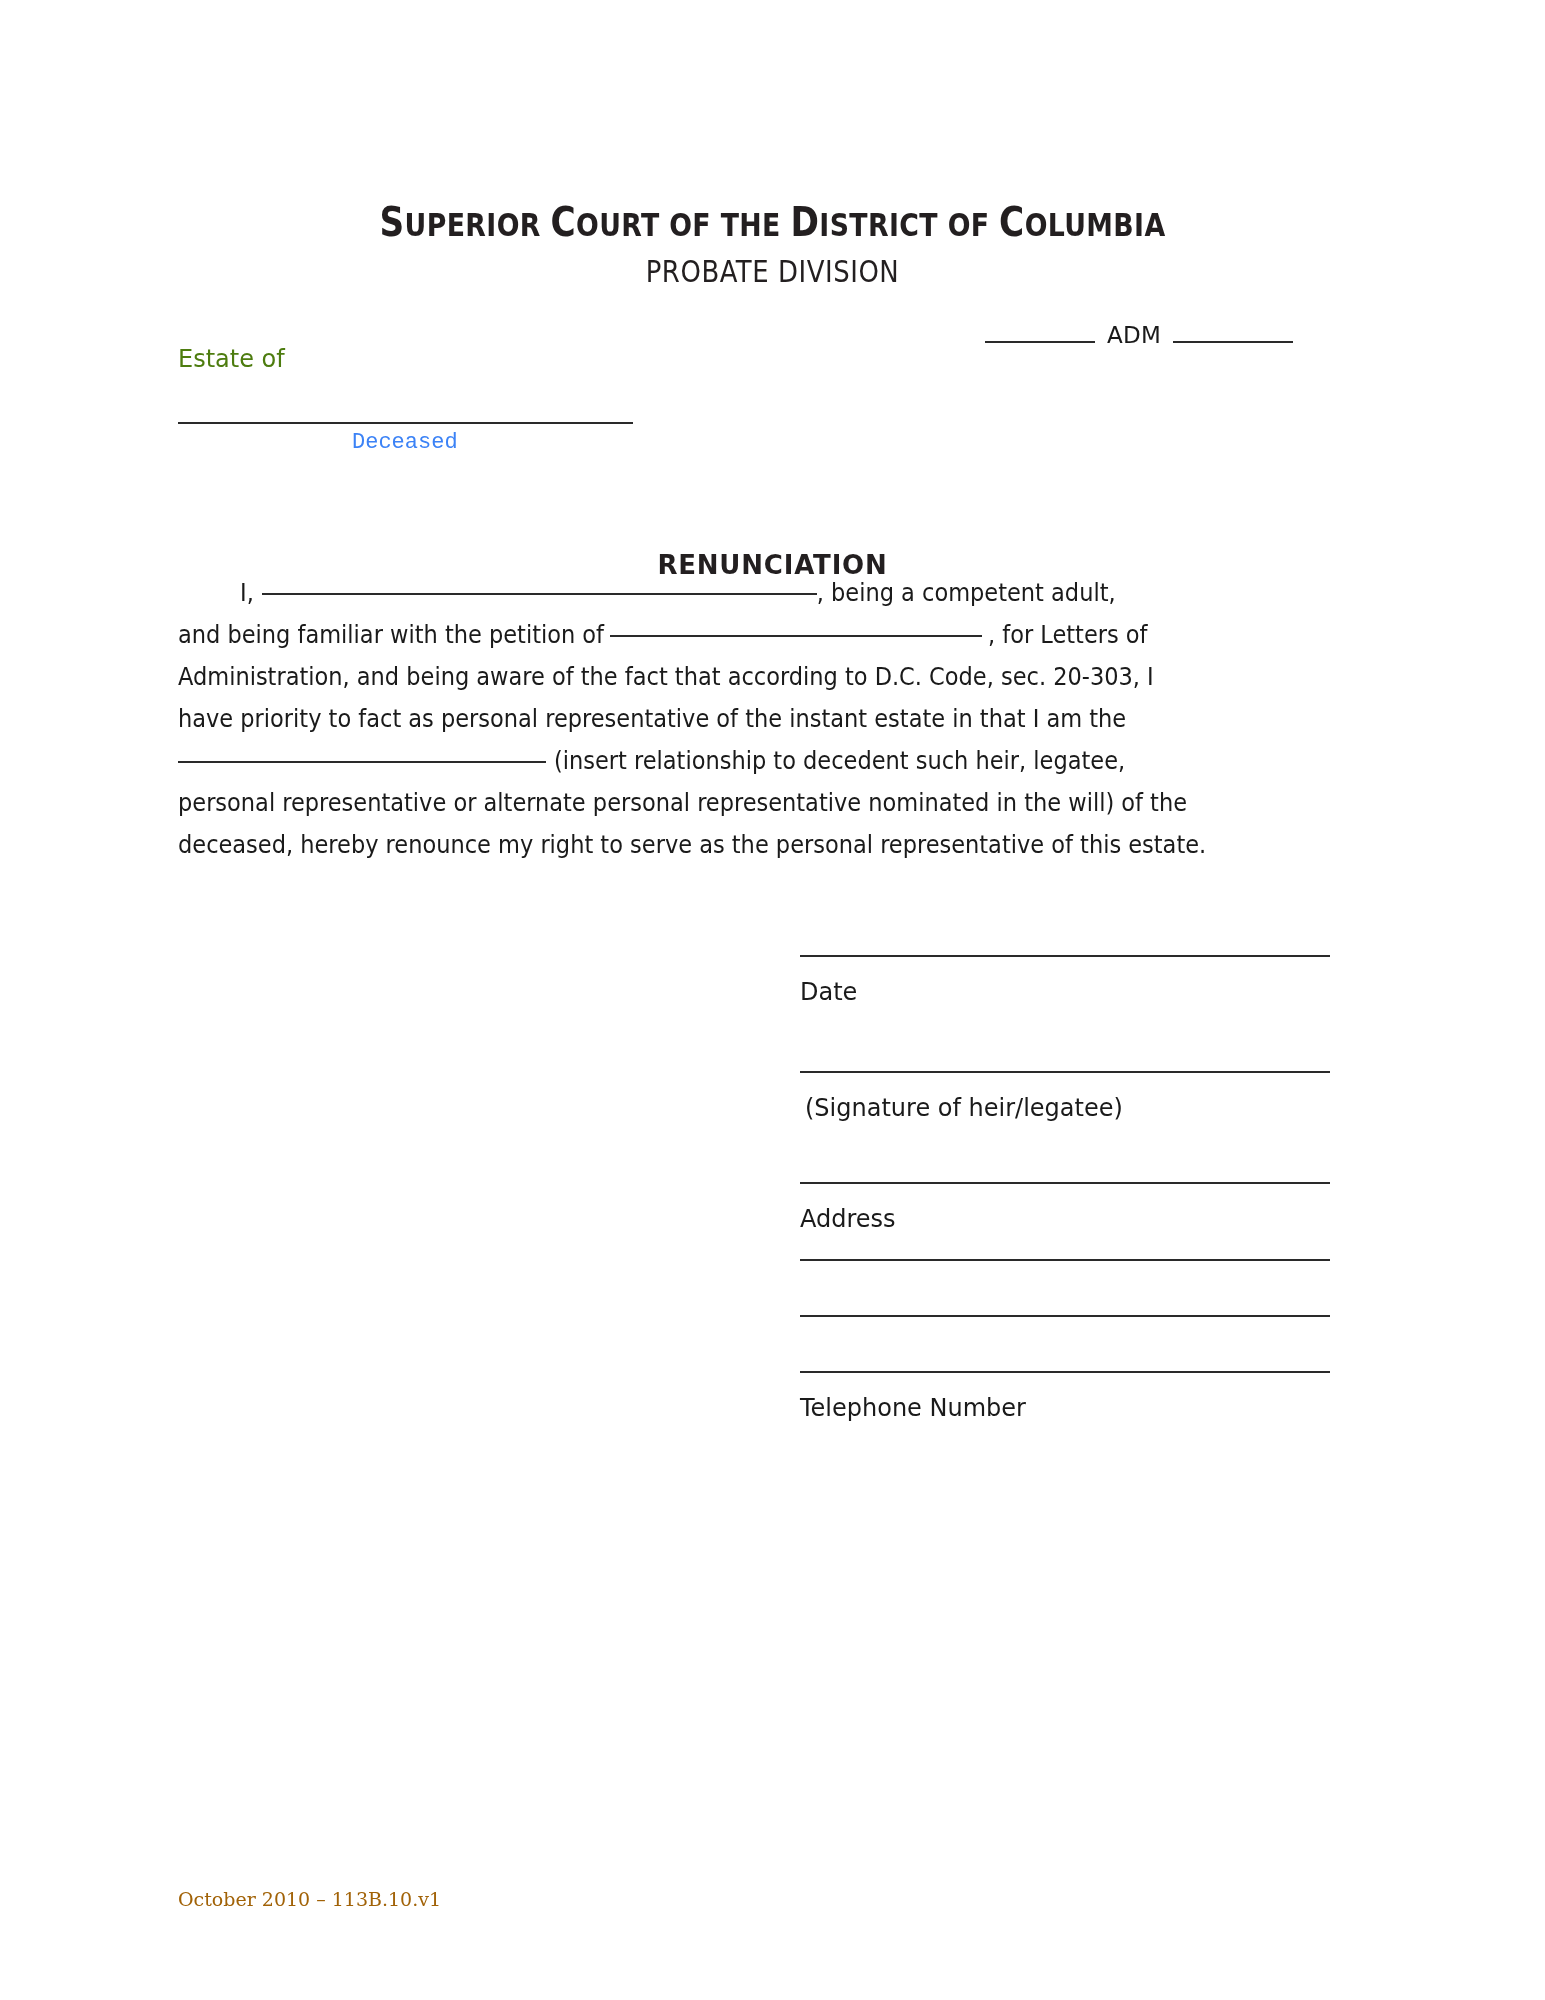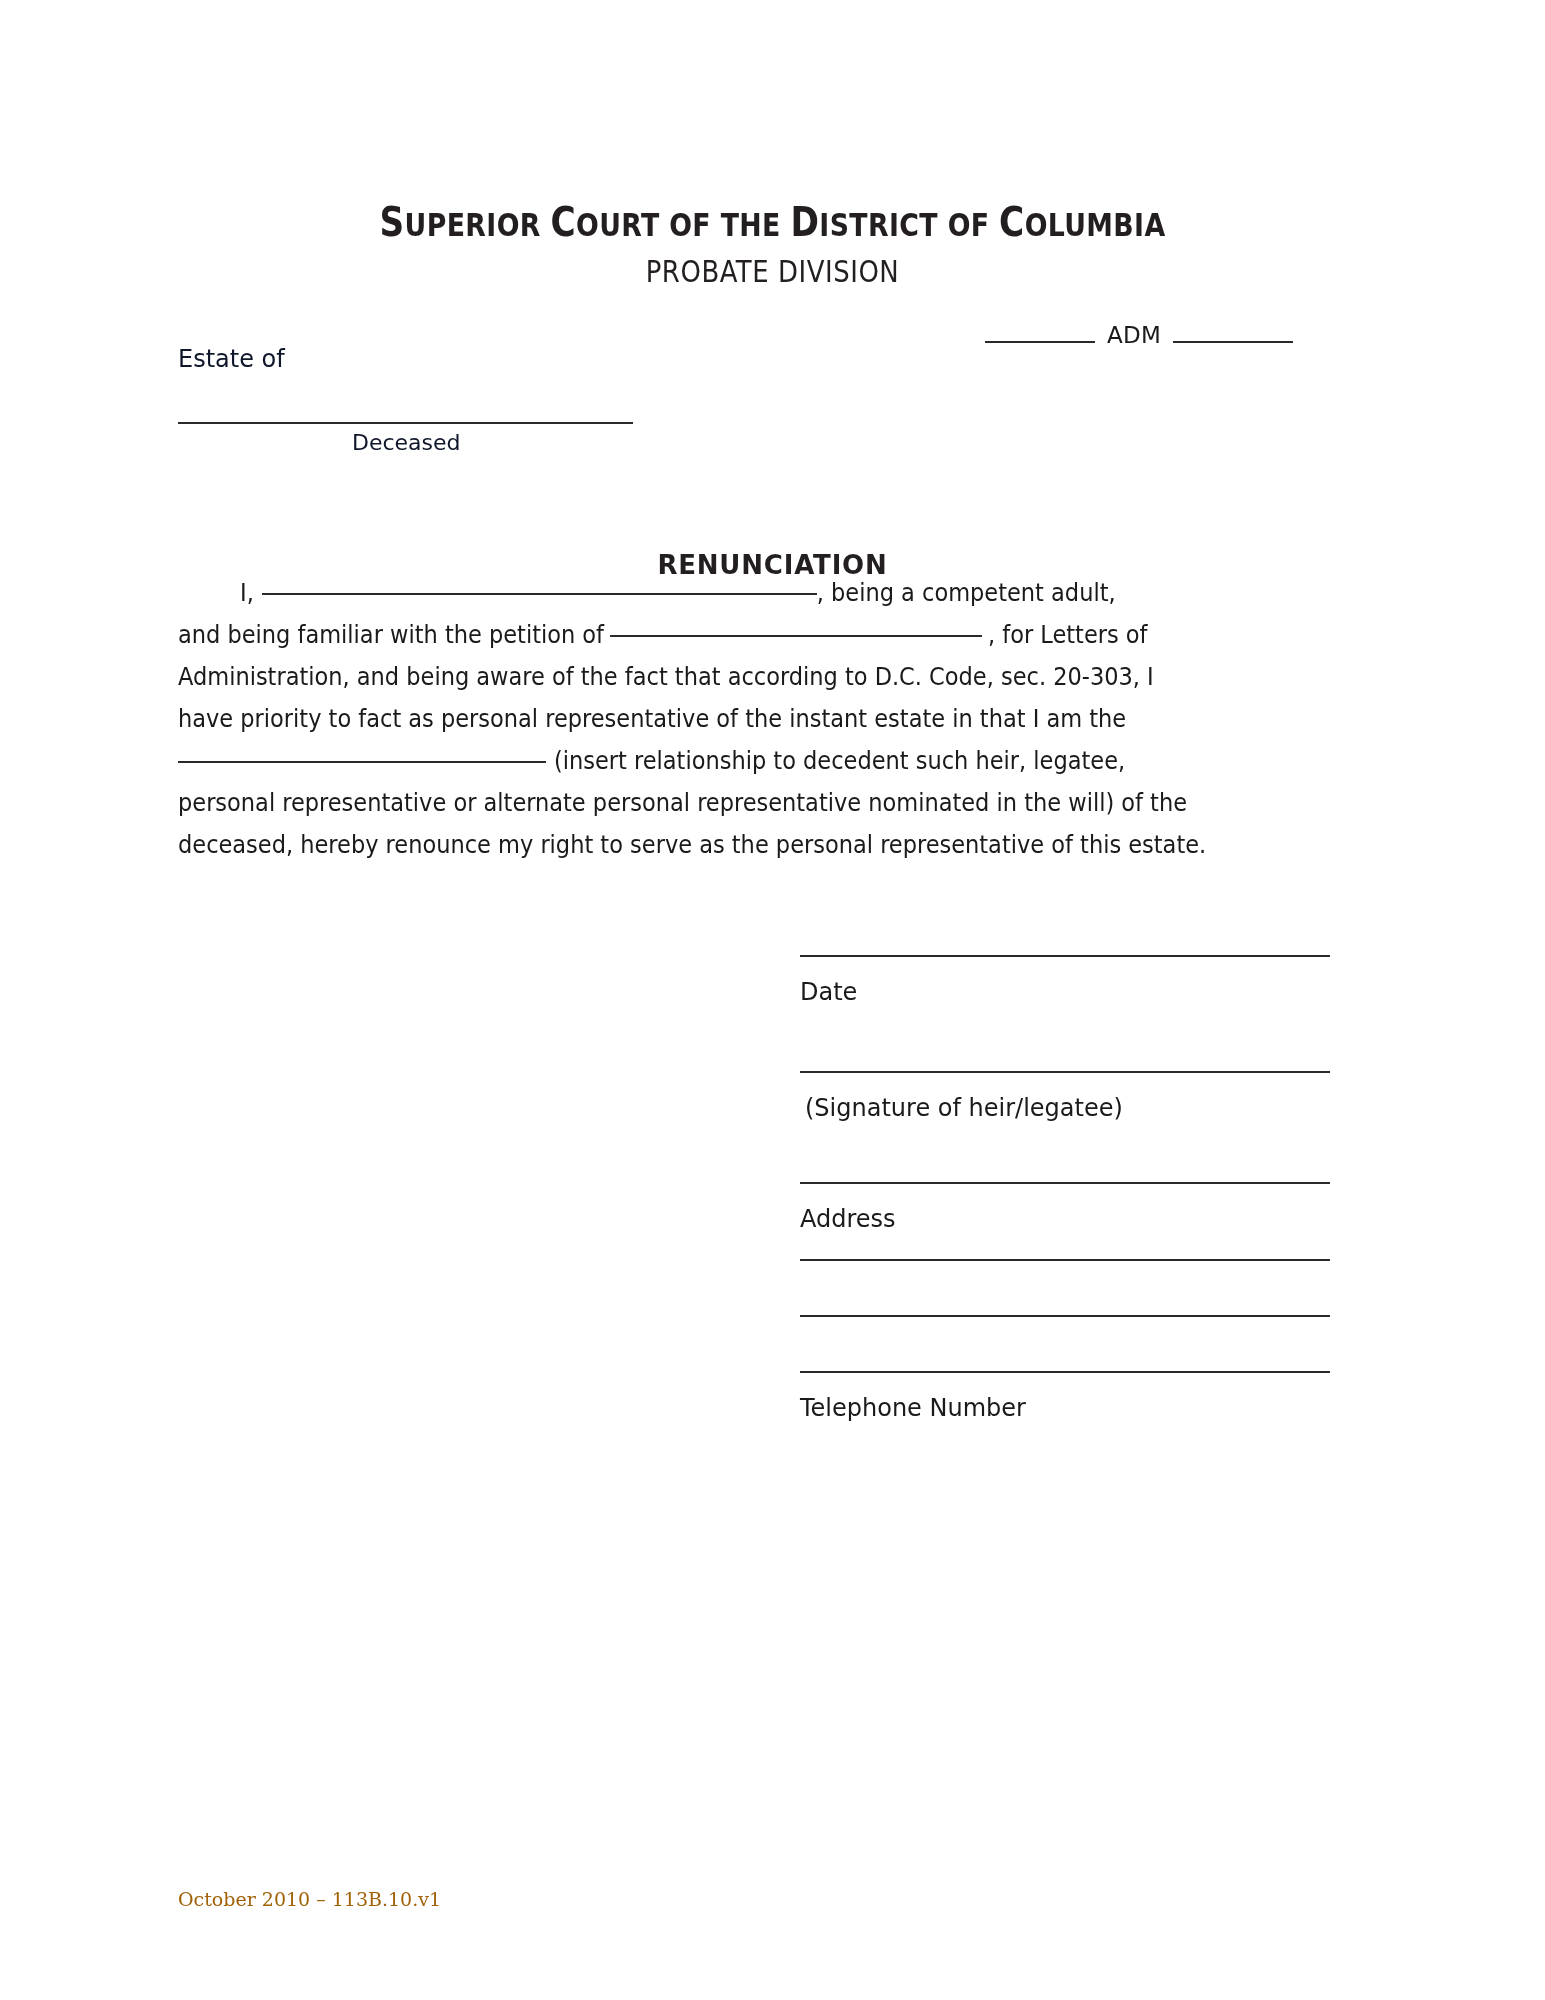--- a/index.html
+++ b/index.html
@@ -76,36 +76,37 @@
     font-size: 23px;
     letter-spacing: 0.3px;
   }
 
   
   .estate-of {
     position: absolute;
     left: 178px;
     top: 345px;
     font-size: 24px;
-    color: #0f172a;
+    color: #4d7c0f;
   }
   .deceased-rule {
     position: absolute;
     left: 178px;
     top: 422px;
     width: 455px;
     border-bottom: 2px solid #2a2a2a;
     height: 0;
   }
   .deceased-label {
     position: absolute;
     left: 352px;
     top: 430px;
     font-size: 22px;
-    color: #0f172a;
+    color: #3b82f6;
+    font-family: Liberation Mono, monospace;
   }
 
   
   .section-heading {
     position: absolute;
     left: 0;
     right: 0;
     top: 505px;
     text-align: center;
     font-size: 26px;

